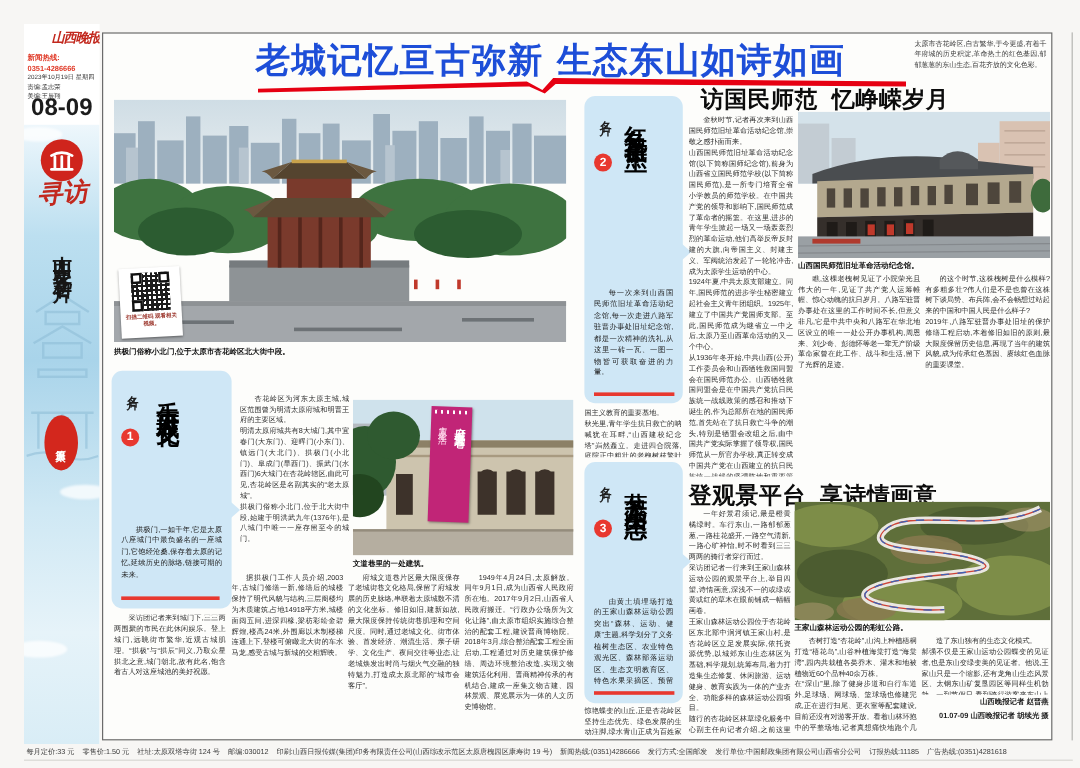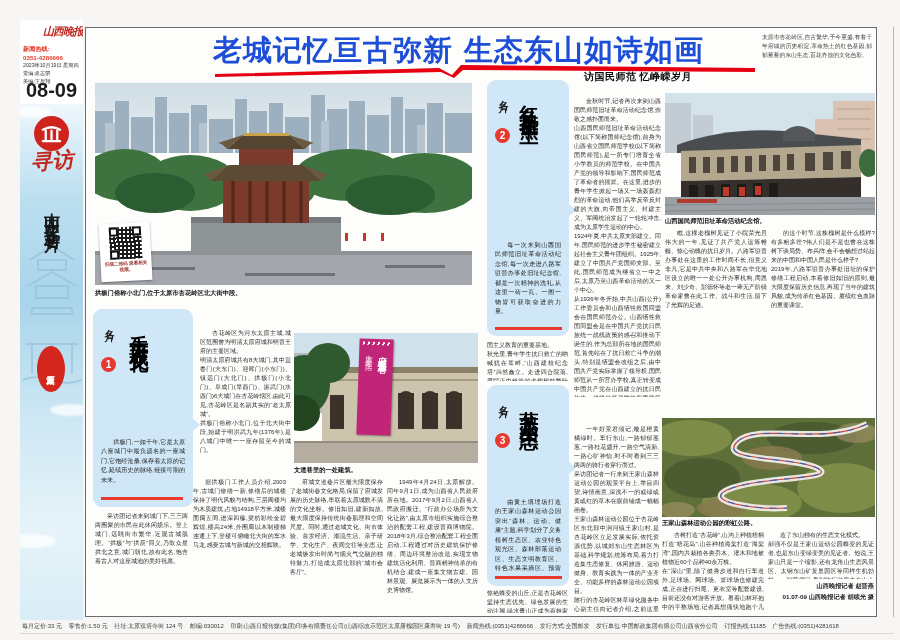--- a/index.html
+++ b/index.html
@@ -37,22 +37,22 @@
   
   .headline{left:213px;top:31px;width:560px;font-size:29px;font-weight:900;color:#1d4ed8;
             font-family:"DejaVu Sans",sans-serif;letter-spacing:1px;white-space:nowrap}
   .swoosh{left:215px;top:64px}
   .intro{left:762px;top:33px;width:110px;font-size:5.8px;line-height:1.55;text-align:justify;color:#3a3a3a}
 
   
   .bodytext{font-size:6px;line-height:1.5;text-align:justify;color:#2e2e2e;
             white-space:pre-line;overflow:hidden;text-indent:2em}
   .caption{font-size:6.3px;font-weight:bold;color:#111}
-  .sec-title{font-size:10px;font-weight:900;color:#0c0c0c;letter-spacing:.5px;white-space:nowrap;
-             font-family:Liberation Serif, serif}
+  .sec-title{font-size:19px;font-weight:900;color:#0c0c0c;letter-spacing:.5px;white-space:nowrap;
+             font-family:Liberation Mono, monospace}
 
   
   .card{background:#cfe7f6;border-radius:9px}
   .card .tail{position:absolute;right:-7px;top:55%;width:0;height:0;
               border-top:7px solid transparent;border-bottom:7px solid transparent;border-left:8px solid #cfe7f6}
   .card-label{position:absolute;left:9px;top:12px;writing-mode:vertical-rl;text-orientation:upright;
               font-size:10px;font-weight:bold;color:#1d1d1d;letter-spacing:3px}
   .card-num{position:absolute;left:8px;top:48px;width:15px;height:15px;border-radius:50%;background:#e8382f;
             color:#fff;font-size:10px;font-weight:bold;display:flex;align-items:center;justify-content:center}
   .card-title{position:absolute;left:34px;top:10px;writing-mode:vertical-rl;text-orientation:upright;
@@ -375,20 +375,21 @@
 
   <div class="abs card" style="left:487px;top:385px;width:82px;height:201px">
     <div class="tail" style="top:38%"></div>
     <div class="card-label">名片</div>
     <div class="card-num">3</div>
     <div class="card-title" style="left:30px">葱茏东山生态</div>
     <div class="card-desc" style="top:112px;height:76px">由黄土填埋场打造的王家山森林运动公园突出“森林、运动、健康”主题,科学划分了义务植树生态区、农业特色观光区、森林部落运动区、生态文明教育区、特色水果采摘区、预留项目发展区、公园综合管理区等7个区域。</div>
     <div class="card-rule" style="top:191px"></div>
   </div>
 
+  <div class="abs sec-title" style="left:574px;top:400px">登观景平台 享诗情画意</div>
   <div class="abs bodytext" style="left:574px;top:425px;width:85px;height:187px">一年好景君须记,最是橙黄橘绿时。车行东山,一路郁郁葱葱,一路桂花盛开,一路空气清新,一路心旷神怡,时不时看到三三两两的骑行者穿行而过。
 采访团记者一行来到王家山森林运动公园的观景平台上,举目四望,诗情画意,深浅不一的或绿或黄或红的草木在眼前铺成一幅幅画卷。
 王家山森林运动公园位于杏花岭区东北部中涧河镇王家山村,是杏花岭区立足发展实际,依托资源优势,以城郊东山生态林区为基础,科学规划,统筹布局,着力打造集生态修复、休闲旅游、运动健身、教育实践为一体的产业齐全、功能多样的森林运动公园项目。
 随行的杏花岭区林草绿化服务中心副主任向记者介绍,之前这里是黄土填埋场,寸草不生,除了运输作业车辆,没人到这里。2020年时,杏花岭区委、区政府结合太原市创建国家森林城市的总体规划,启动了王家山生态建设工程,打造成如今的模样。</div>
 
   <div class="abs photo" style="left:662px;top:418px;width:213px;height:99px">
     <svg width="213" height="99" viewBox="0 0 213 99">
       <rect width="213" height="99" fill="#5f6f3a"></rect>
       <g fill="#7d8d48">
           <ellipse cx="30" cy="20" rx="40" ry="18"></ellipse>

